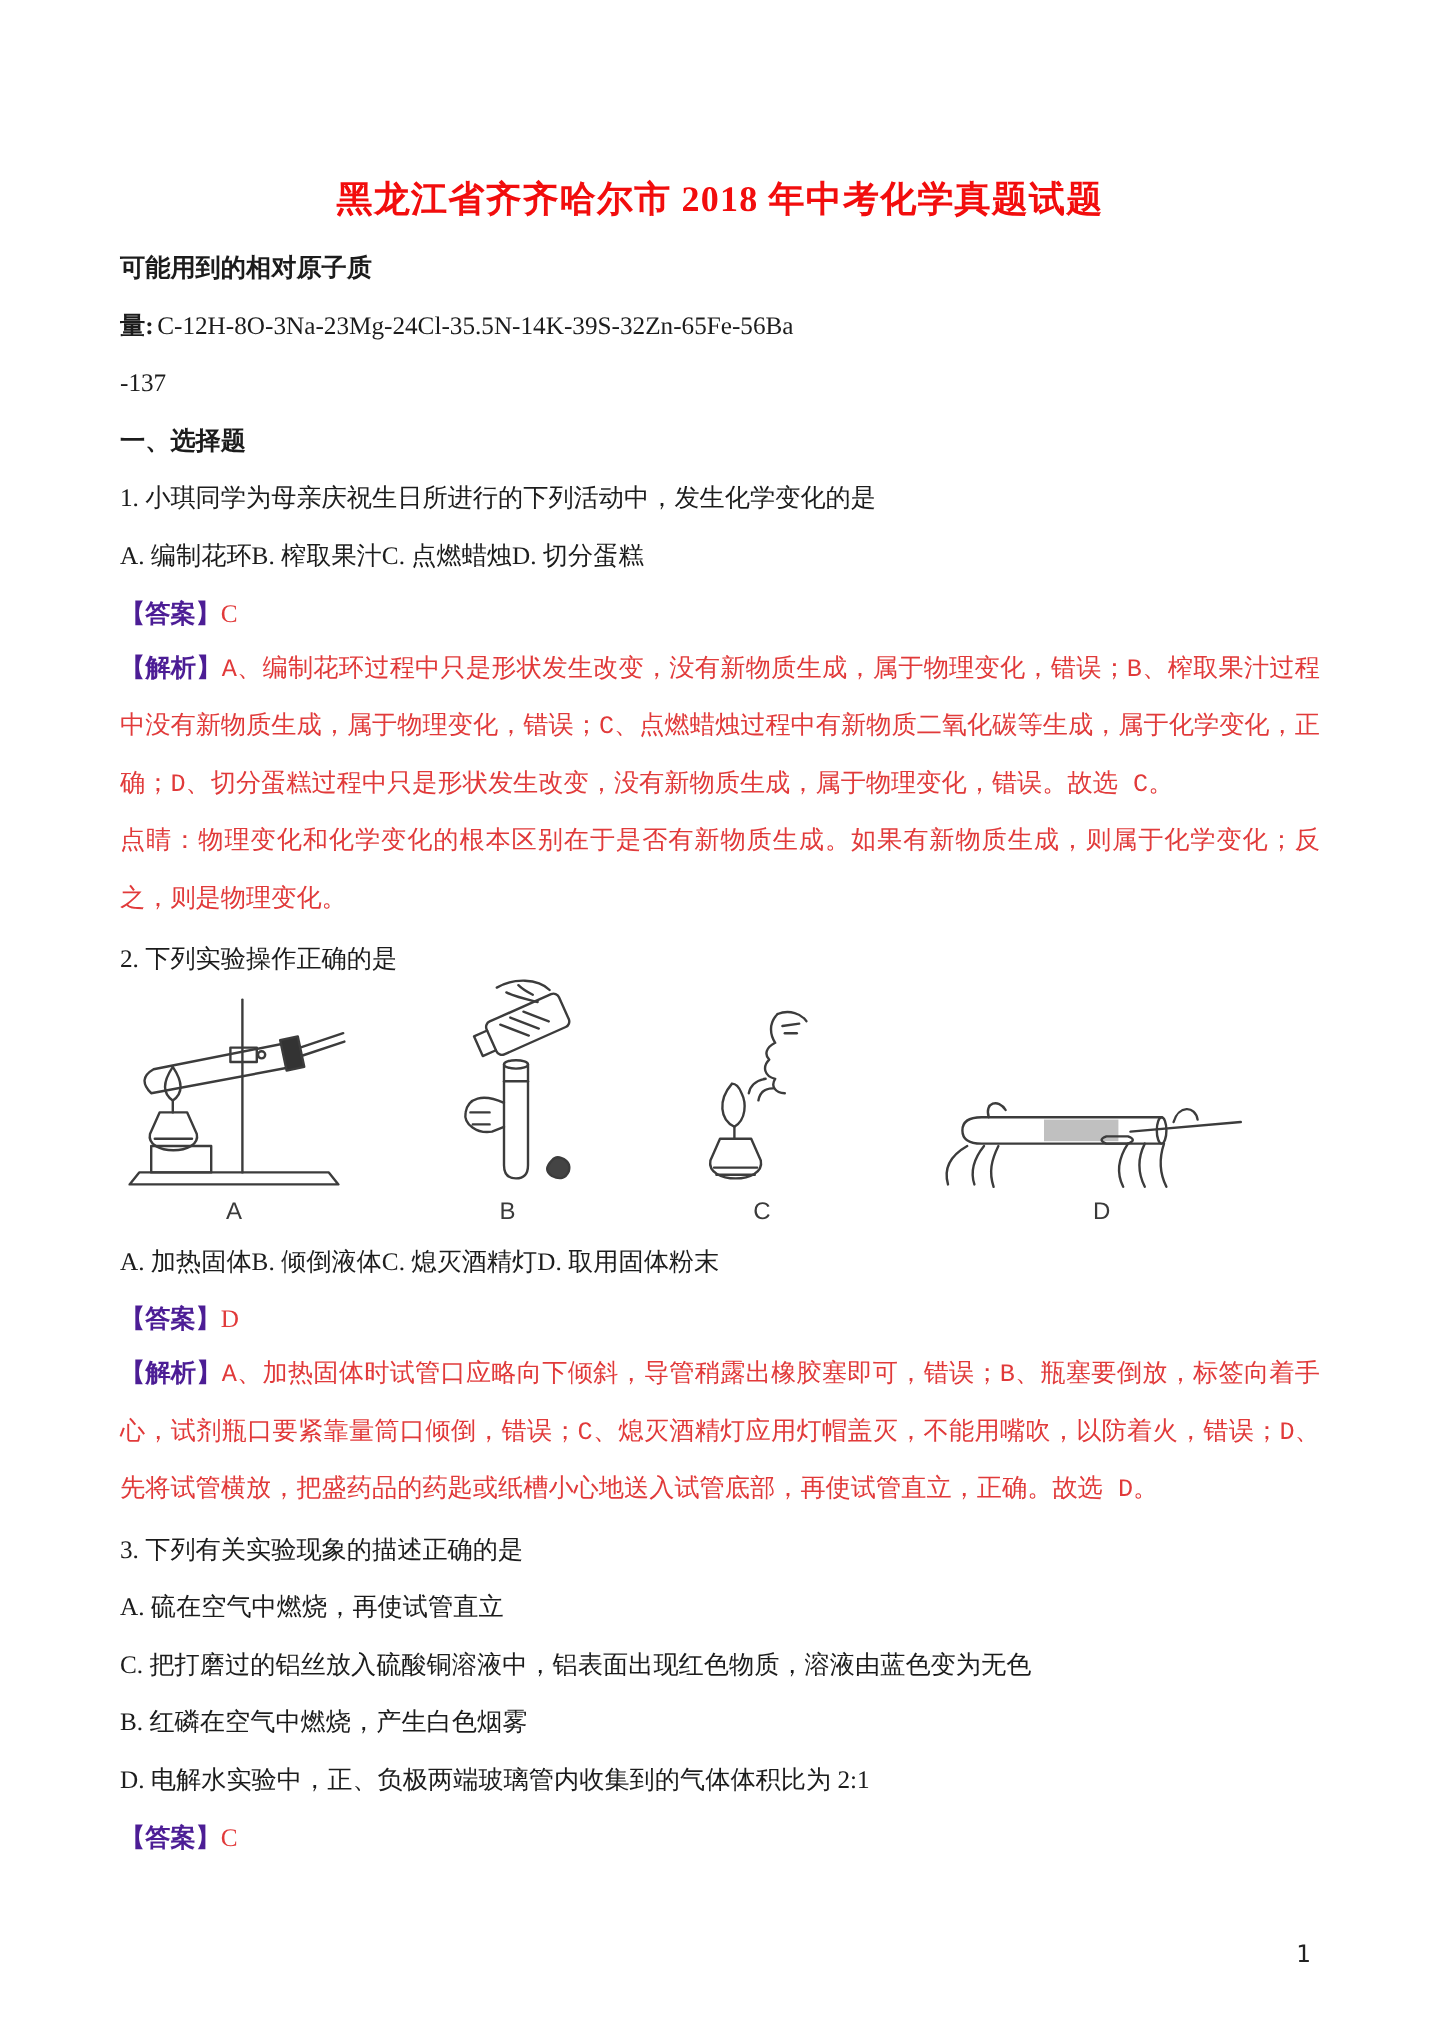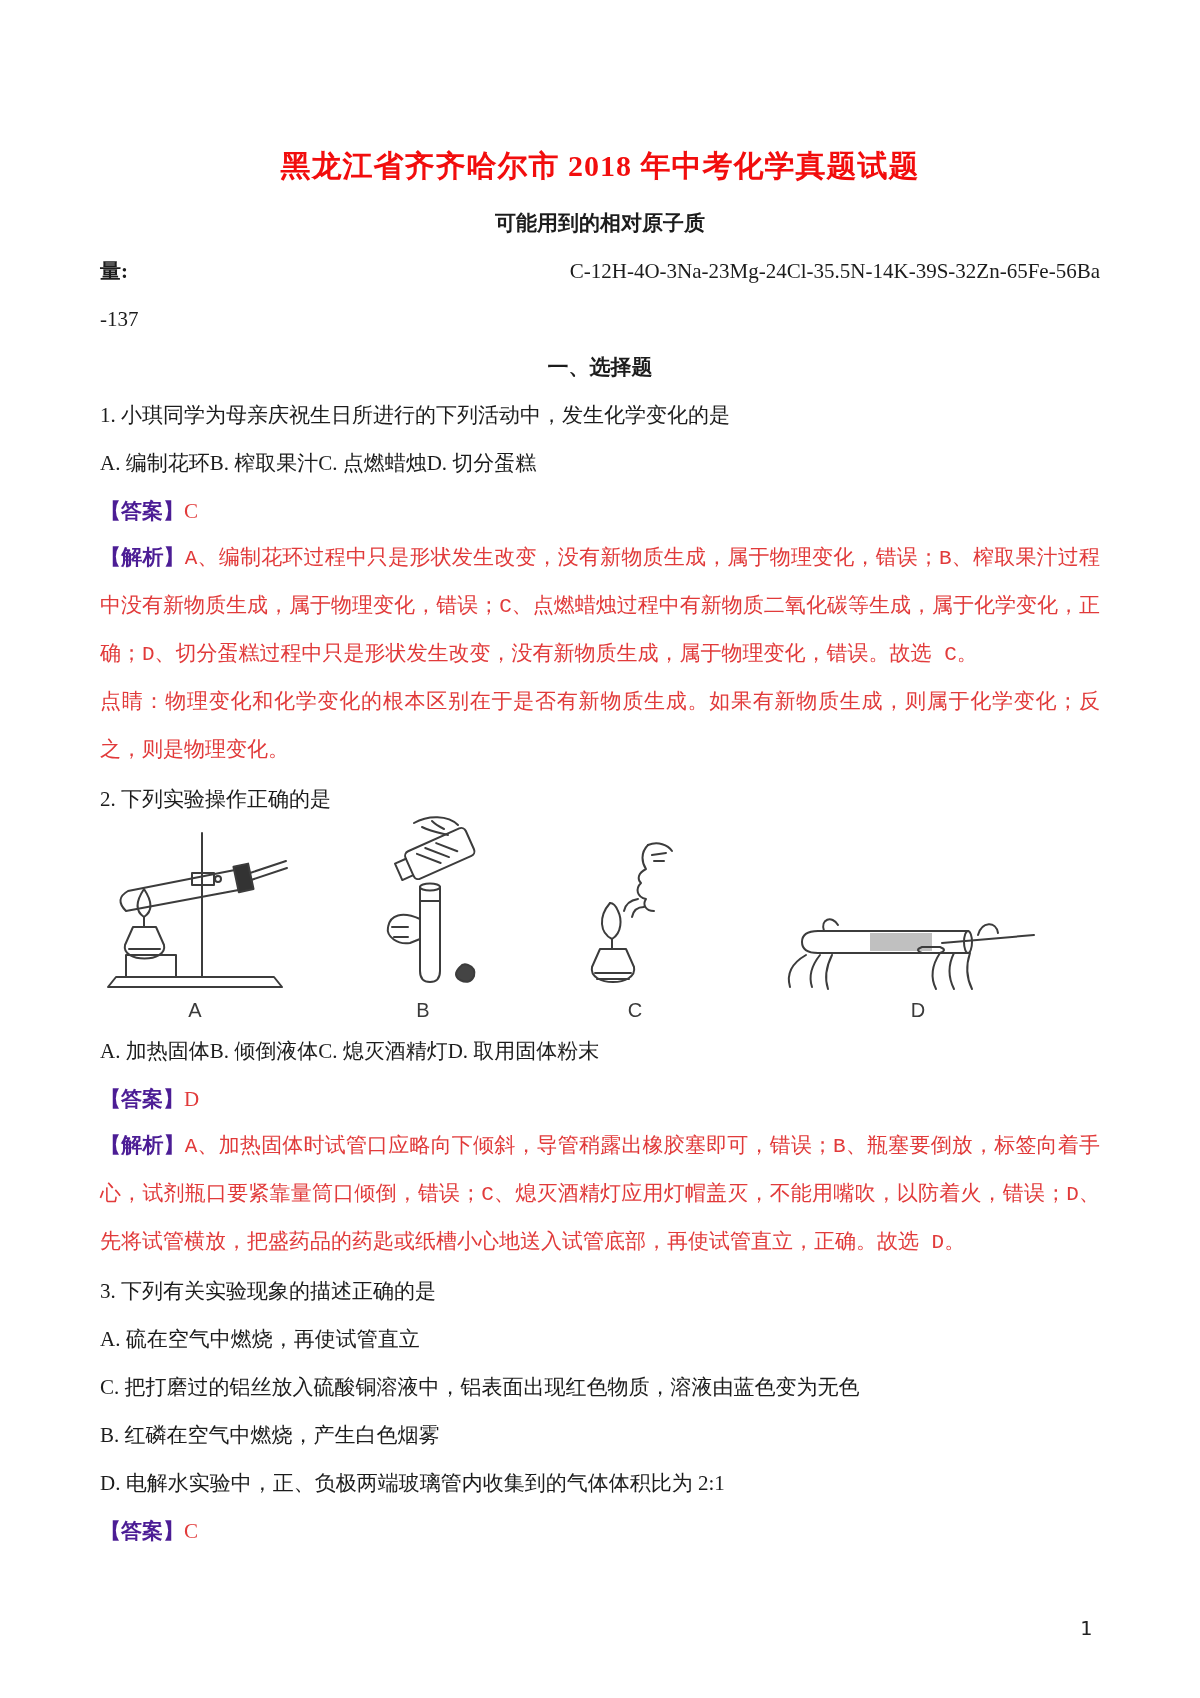--- a/index.html
+++ b/index.html
@@ -29,25 +29,25 @@
     white-space:nowrap;
   }
   .para{
     font-size:21px;
     line-height:48px;
     margin:0;
     text-align:justify;
     text-justify:inter-ideograph;
     font-family:Liberation Mono, monospace;
   }
-  .bold{font-weight:bold;text-align:center;}
+  .bold{font-weight:bold;}
   .red{color:#e13a3a;}
   .red-label{color:#4c1d95;font-weight:bold;}
   .masses-row{display:flex;align-items:baseline;}
-  .masses-list{flex:1;display:flex;justify-content:flex-end;padding-left:3px;}
+  .masses-list{flex:1;display:flex;justify-content:flex-start;padding-left:3px;}
   .options-row{display:flex;}
   .options-row .option{white-space:nowrap;}
   
   .figure-strip{
     height:200px;
     display:flex;
     align-items:flex-end;
     margin:4px 0 0 0;
   }
   .fig{display:flex;flex-direction:column;align-items:center;}
@@ -78,21 +78,21 @@
 <div class="page">
 
   <h1 class="title">黑龙江省齐齐哈尔市 2018 年中考化学真题试题</h1>
 
   <p class="line bold">可能用到的相对原子质</p>
 
   <div class="line masses-row">
     <span class="bold">量:</span>
     <div class="masses-list">
         <span class="mass-item">C-12</span>
-        <span class="mass-item">H-4</span>
+        <span class="mass-item">H-8</span>
         <span class="mass-item">O-3</span>
         <span class="mass-item">Na-23</span>
         <span class="mass-item">Mg-24</span>
         <span class="mass-item">Cl-35.5</span>
         <span class="mass-item">N-14</span>
         <span class="mass-item">K-39</span>
         <span class="mass-item">S-32</span>
         <span class="mass-item">Zn-65</span>
         <span class="mass-item">Fe-56</span>
         <span class="mass-item">Ba</span>

